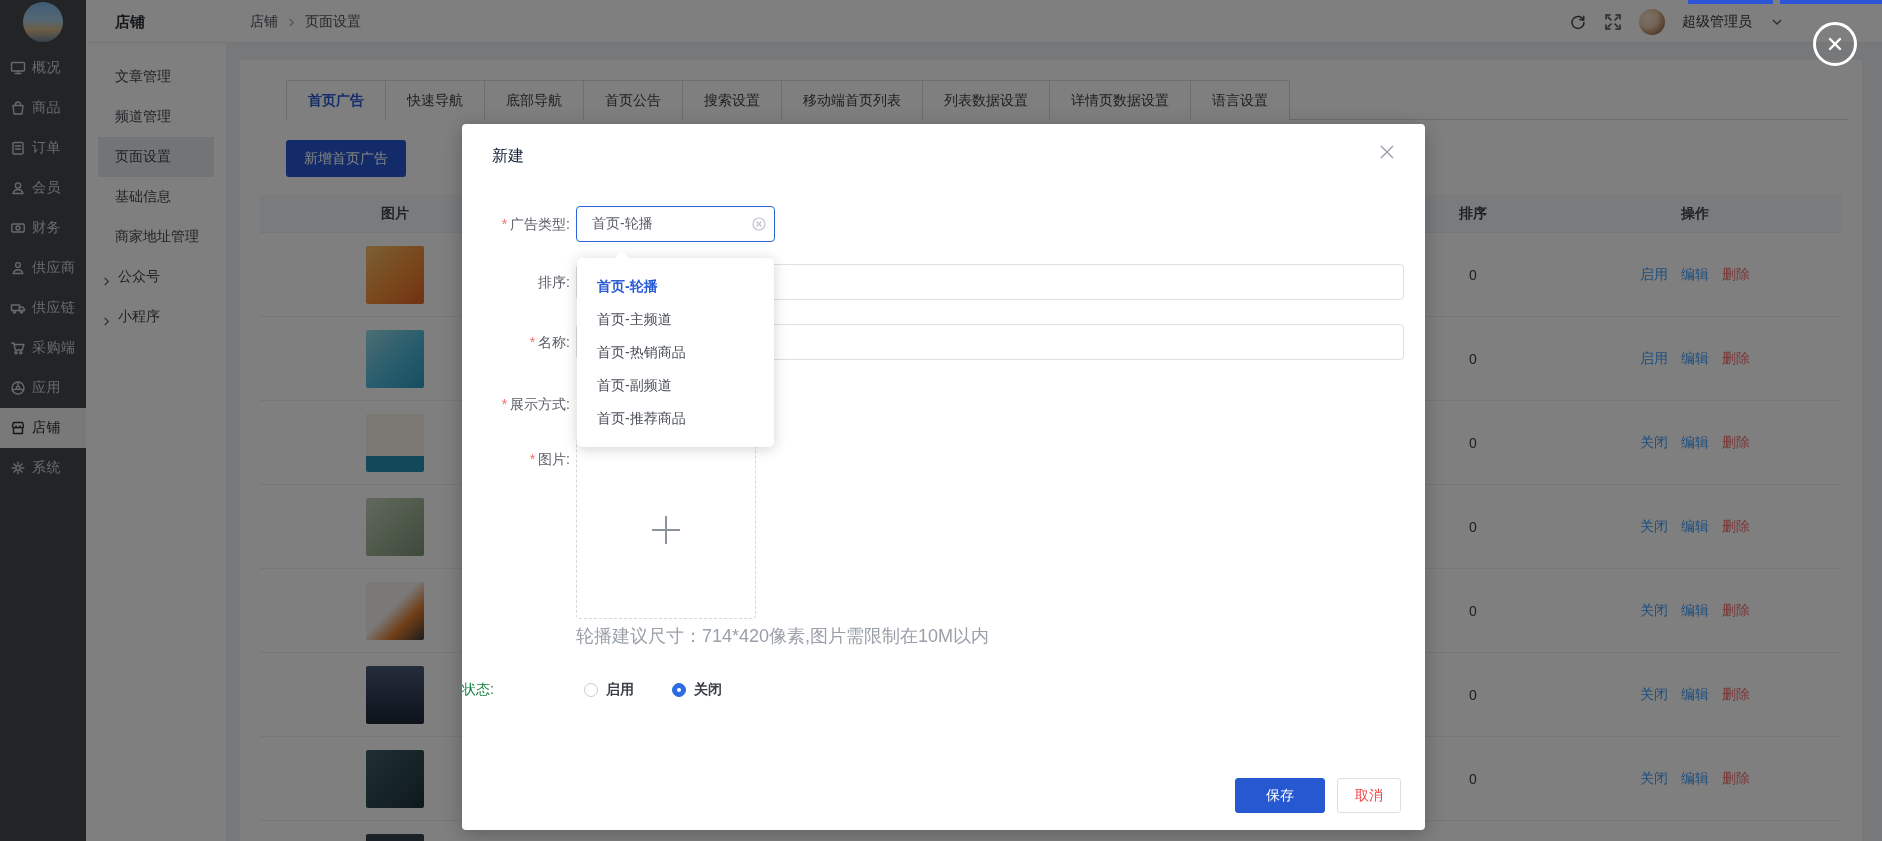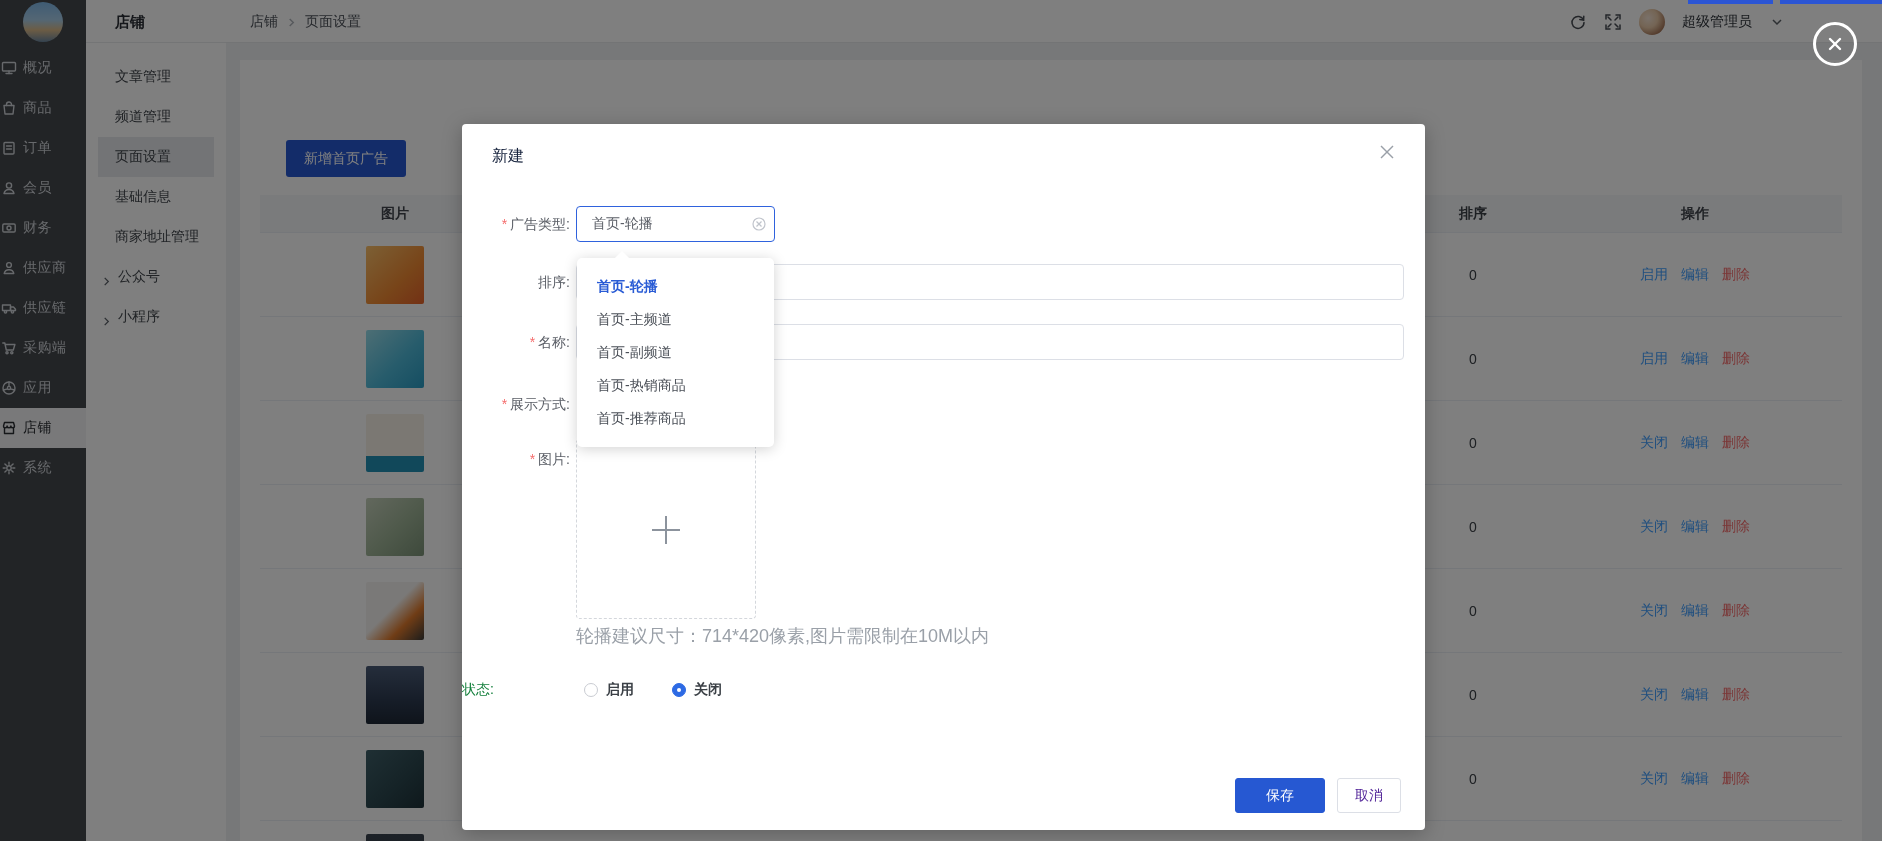--- a/index.html
+++ b/index.html
@@ -5,21 +5,21 @@
   * { margin:0; padding:0; box-sizing:border-box; }
   html,body { width:1882px; height:841px; overflow:hidden; }
   body { font-family:"Liberation Sans","DejaVu Sans",sans-serif; font-size:14px; color:#33373d; background:#eef0f3; position:relative; }
   .page { position:absolute; inset:0; width:1882px; height:841px; }
 
   
   .sidebar-main { position:absolute; left:0; top:0; width:86px; height:841px; background:#45484c; z-index:1; }
   .logo { position:absolute; left:23px; top:2px; width:40px; height:40px; border-radius:50%;
           background:linear-gradient(180deg,#7fb8e8 0%,#a8cde8 45%,#d8b98a 70%,#6a86a0 100%); overflow:hidden; }
   .nav { position:absolute; top:48px; left:0; width:86px; }
-  .nav-item { height:40px; display:flex; align-items:center; padding-left:0; color:#cfd3d8; cursor:pointer; }
+  .nav-item { height:40px; display:flex; align-items:center; padding-left:9px; color:#cfd3d8; cursor:pointer; }
   .nav-item .ni-icon { width:17px; height:17px; display:flex; align-items:center; justify-content:center; }
   .nav-item .ni-icon svg { width:16px; height:16px; stroke:#cfd3d8; fill:none; stroke-width:1.4; stroke-linecap:round; stroke-linejoin:round; }
   .nav-item .ni-label { margin-left:6px; font-size:14px; letter-spacing:0.5px; white-space:nowrap; }
   .nav-item.active { background:#f2f3f5; color:#2b2e33; }
   .nav-item.active .ni-icon svg { stroke:#2b2e33; }
 
   
   .sidebar-sub { position:absolute; left:86px; top:0; width:140px; height:841px; background:#ffffff; z-index:1; }
   .sub-title { height:43px; line-height:43px; padding-left:29px; font-size:15px; font-weight:bold; color:#2b2f36; border-bottom:1px solid #e8eaed; }
   .sub-items { padding-top:14px; }
@@ -85,21 +85,21 @@
   .status-row .f-label2 { width:108px; text-align:left; color:#15803d; }
   .radio { display:flex; align-items:center; gap:8px; cursor:pointer; margin-left:14px; }
   .radio .rdot { width:14px; height:14px; border-radius:50%; border:1px solid #c9ccd2; background:#fff; }
   .radio.checked .rdot { border-color:#2d6ae4; background:#2d6ae4; position:relative; }
   .radio.checked .rdot:after { content:""; position:absolute; left:4px; top:4px; width:4px; height:4px; border-radius:50%; background:#fff; }
   .radio .rlabel { color:#3b4046; font-weight:bold; }
   .radio + .radio { margin-left:38px; }
   .m-footer { position:absolute; right:24px; top:654px; display:flex; gap:12px; }
   .btn { height:35px; border-radius:3px; font-size:14px; cursor:pointer; font-family:inherit; }
   .btn-primary { width:90px; background:#2658d2; border:1px solid #2658d2; color:#fff; }
-  .btn-plain { width:64px; background:#fff; border:1px solid #dcdfe6; color:#4c1d95; }
+  .btn-plain { width:64px; background:#fff; border:1px solid #dcdfe6; color:#ef4444; }
 
   
   .dropdown { position:absolute; left:577px; top:258px; width:197px; background:#fff; border-radius:5px; box-shadow:0 2px 14px rgba(0,0,0,.18); z-index:70; padding:12px 0; }
   .dropdown .notch { position:absolute; left:40px; top:-5px; width:10px; height:10px; background:#fff; transform:rotate(45deg); }
   .opt { height:33px; line-height:33px; padding-left:20px; color:#4a4f57; cursor:pointer; white-space:nowrap; }
   .opt.selected { color:#2a5cd5; font-weight:bold; }
 
   
   .lightbox-close { position:absolute; left:1813px; top:22px; width:44px; height:44px; border:3px solid #fff; border-radius:50%; z-index:80; cursor:pointer; display:flex; align-items:center; justify-content:center; }
   .lightbox-close svg { width:18px; height:18px; stroke:#fff; stroke-width:2.4; stroke-linecap:round; }
@@ -311,20 +311,39 @@
         <span class="user-name">
           <span>超级管理员</span>
           <svg viewBox="0 0 10 10">
               <polyline points="1,3 5,7 9,3" fill="none"></polyline>
             </svg>
         </span>
       </div>
     </div>
 
     <div class="card">
+      <div class="tabbar" id="tabbar">
+  <div class="tab active">首页广告</div>
+
+  <div class="tab">快速导航</div>
+
+  <div class="tab">底部导航</div>
+
+  <div class="tab">首页公告</div>
+
+  <div class="tab">搜索设置</div>
+
+  <div class="tab">移动端首页列表</div>
+
+  <div class="tab">列表数据设置</div>
+
+  <div class="tab">详情页数据设置</div>
+
+  <div class="tab">语言设置</div>
+</div>
       <button class="add-btn">新增首页广告</button>
 
       <div class="table">
         <div class="t-head">
           <div class="col-img">图片</div>
           <div class="col-fill"></div>
           <div class="col-sort">排序</div>
           <div class="col-act">操作</div>
         </div>
         <div id="table-body">
@@ -486,23 +505,23 @@
     </div>
   </div>
 
   <div class="dropdown">
     <div class="notch"></div>
     <div id="opt-list">
   <div class="opt selected">首页-轮播</div>
 
   <div class="opt">首页-主频道</div>
 
+  <div class="opt">首页-热销商品</div>
+
   <div class="opt">首页-副频道</div>
-
-  <div class="opt">首页-热销商品</div>
 
 
   <div class="opt">首页-推荐商品</div>
 </div>
   </div>
 
   <div class="lightbox-close">
     <svg viewBox="0 0 18 18">
         <line x1="4" y1="4" x2="14" y2="14"></line>
         <line x1="14" y1="4" x2="4" y2="14"></line>

